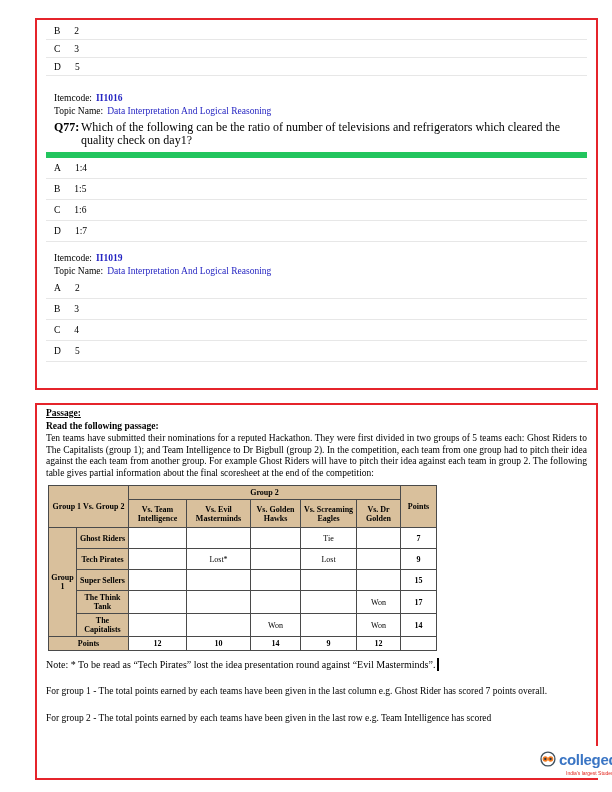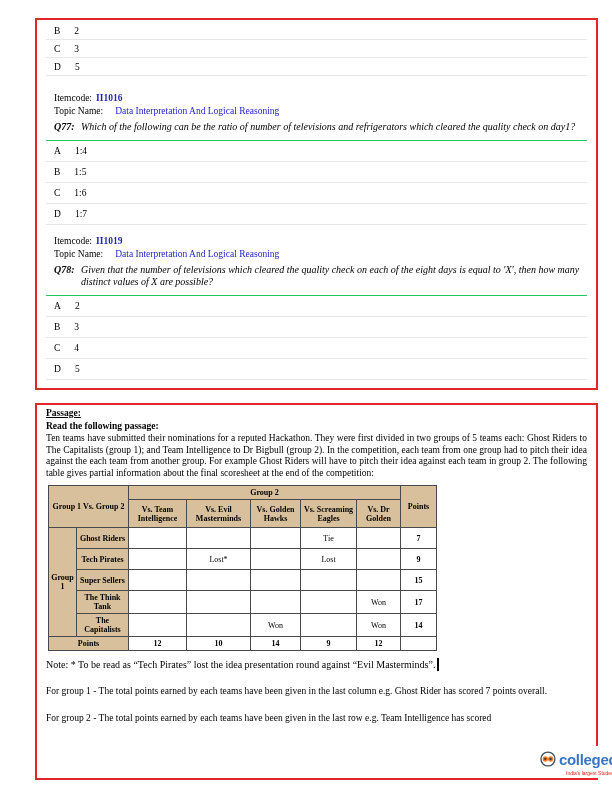--- a/index.html
+++ b/index.html
@@ -18,25 +18,25 @@
   
   .optrow {
     display:flex; align-items:center; gap:14px;
     height:21px; font-size:9.5px; padding-left:8px;
     border-bottom:1px solid #e7e7e7;
   }
   .optrow.small { height:18px; }
   .meta { font-size:9.5px; line-height:13px; padding-left:8px; }
   .meta .lab { }
   .meta .code { color:#2424c2; font-weight:bold; margin-left:4px; }
-  .meta .topic { color:#2424c2; margin-left:12px; }
+  .meta .topic { color:#2424c2; margin-left:4px; }
   .gap16 { height:16px; } .gap10 { height:10px; }
   .qrow {
-    display:flex; font-size:10px; line-height:12.5px;
-    padding:3px 2px 6px 8px; border-bottom:1px solid #22c55e;font-style:italic;
+    display:flex; font-size:12px; line-height:12.5px;
+    padding:3px 2px 6px 8px; border-bottom:6px solid #22c55e;
   }
   .qrow .qn { font-weight:bold; flex:0 0 27px; }
   .qrow .qt { flex:1; max-width:512px; }
 
   
   .phead { font-size:9.5px; font-weight:bold; text-decoration:underline; line-height:13px; }
   .psub  { font-size:9.5px; font-weight:bold; line-height:13px; }
   .pbody { font-size:9.5px; line-height:11.6px; text-align:justify; }
 
   
@@ -122,24 +122,20 @@
     <span>1:7</span>
   </div>
 
   <div class="gap10"></div>
 
   <div class="meta">
     <span class="lab">Itemcode:</span><span class="code">II1019</span>
   </div>
   <div class="meta">
     <span class="lab">Topic Name:</span><span class="topic">Data Interpretation And Logical Reasoning</span>
-  </div>
-  <div class="qrow">
-    <span class="qn">Q78:</span>
-    <span class="qt">Given that the number of televisions which cleared the quality check on each of the eight days is equal to 'X', then how many distinct values of X are possible?</span>
   </div>
   <div class="optrow">
     <span>A</span>
     <span>2</span>
   </div>
   <div class="optrow">
     <span>B</span>
     <span>3</span>
   </div>
   <div class="optrow">

